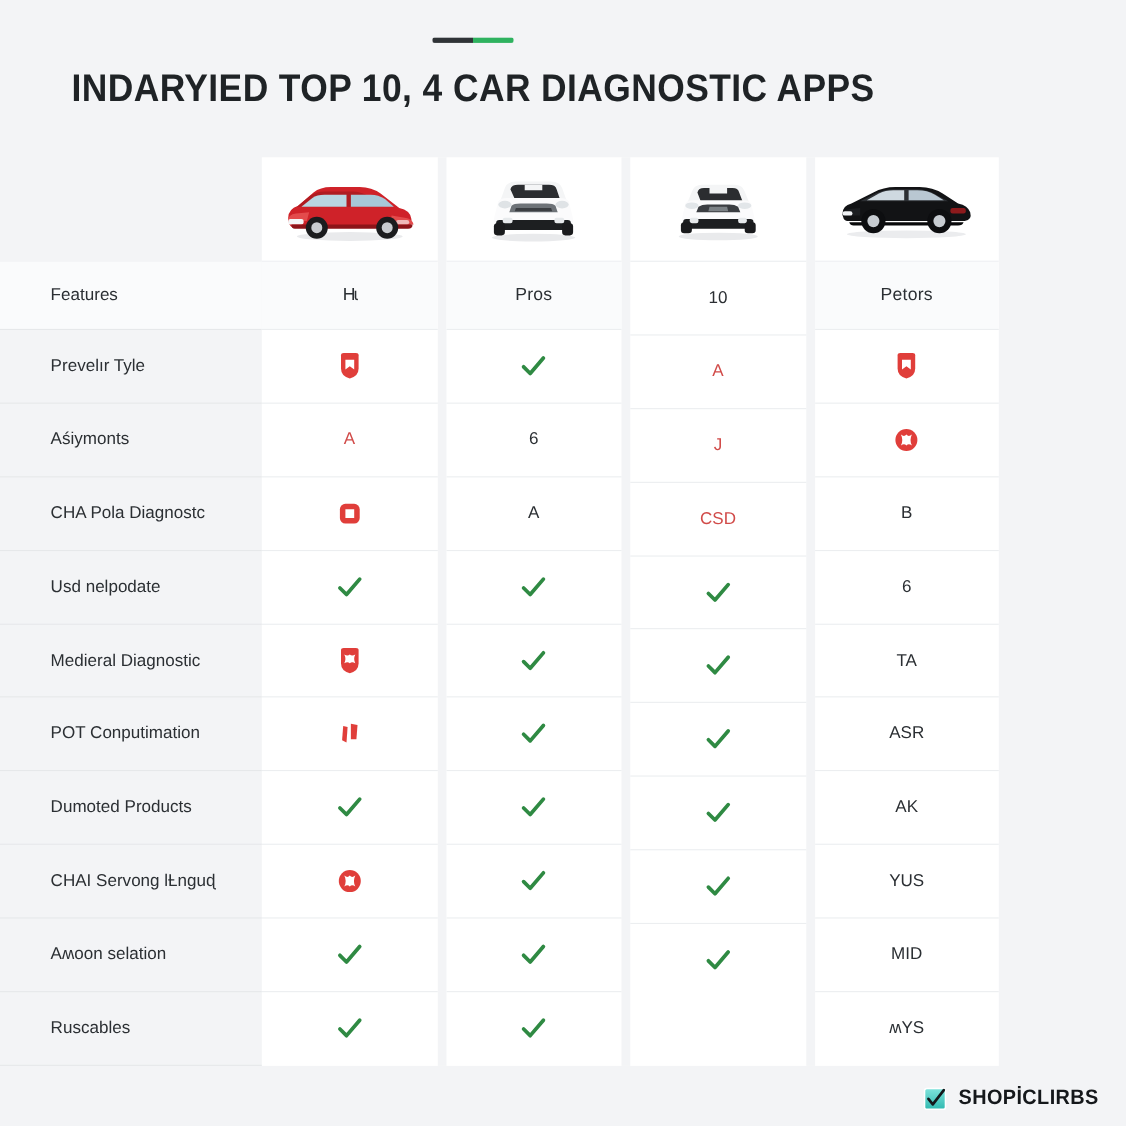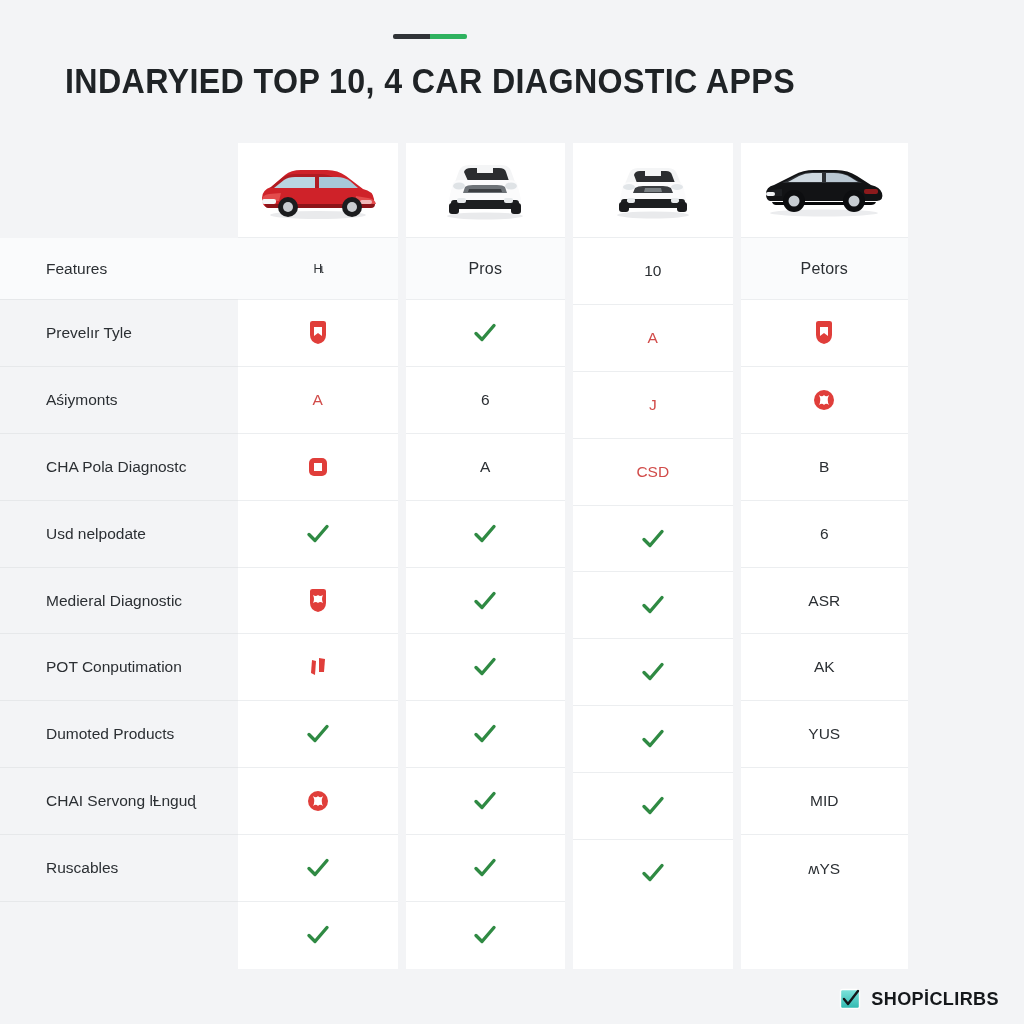--- a/index.html
+++ b/index.html
@@ -96,21 +96,21 @@
   .head-row  { height: 62px; background: #fafbfc; }
   .data-row  { height: 66.9px; align-items: center; }
   .data-col .cell:last-child { border-bottom: 0; }
 
   .col-head-label {
     font-size: 16px;
     color: #2b2f33;
     letter-spacing: 0.2px;
   }
   .head-row.narrow-glyph .col-head-label {
-    font-size: 12px;
+    font-size: 16px;
     letter-spacing: -1.5px;
     font-weight: 500;
   }
 
   .cell-text { font-size: 15.5px; color: #2b2f33; }
   .cell-text.red { color: #d14b49; }
 
   
   .check-icon { display: block; }
   .badge-icon { display: block; }
@@ -171,20 +171,23 @@
         <span>Medieral Diagnostic</span>
       </div>
     <div class="cell data-row">
         <span>POT Conputimation</span>
       </div>
     <div class="cell data-row">
         <span>Dumoted Products</span>
       </div>
     <div class="cell data-row">
         <span>CHAI Servong lȽnguɖ</span>
+      </div>
+    <div class="cell data-row">
+        <span>Aʍoon selation</span>
       </div>
     <div class="cell data-row">
         <span>Ruscables</span>
       </div>
   </div>
 
   <div class="data-col">
     <div class="cell img-row">
       <svg class="car-art" viewBox="0 0 140 70">
         <ellipse cx="70" cy="60" rx="48" ry="4" fill="#e9eaec"></ellipse>
@@ -431,20 +434,23 @@
         <path d="M7 7 q3 2.5 5 0 q2 2.5 5 0 q-2.5 5 0 10 q-3 -2.5 -5 0 q-2 -2.5 -5 0 q2.5 -5 0 -10 z" fill="#ffffff"></path>
       </svg>
     </div>
     <div class="cell data-row">
       <span class="cell-text">B</span>
     </div>
     <div class="cell data-row">
       <span class="cell-text">6</span>
     </div>
     <div class="cell data-row">
+      <span class="cell-text">TA</span>
+    </div>
+    <div class="cell data-row">
       <span class="cell-text">ASR</span>
     </div>
     <div class="cell data-row">
       <span class="cell-text">AK</span>
     </div>
     <div class="cell data-row">
       <span class="cell-text">YUS</span>
     </div>
     <div class="cell data-row">
       <span class="cell-text">MID</span>

